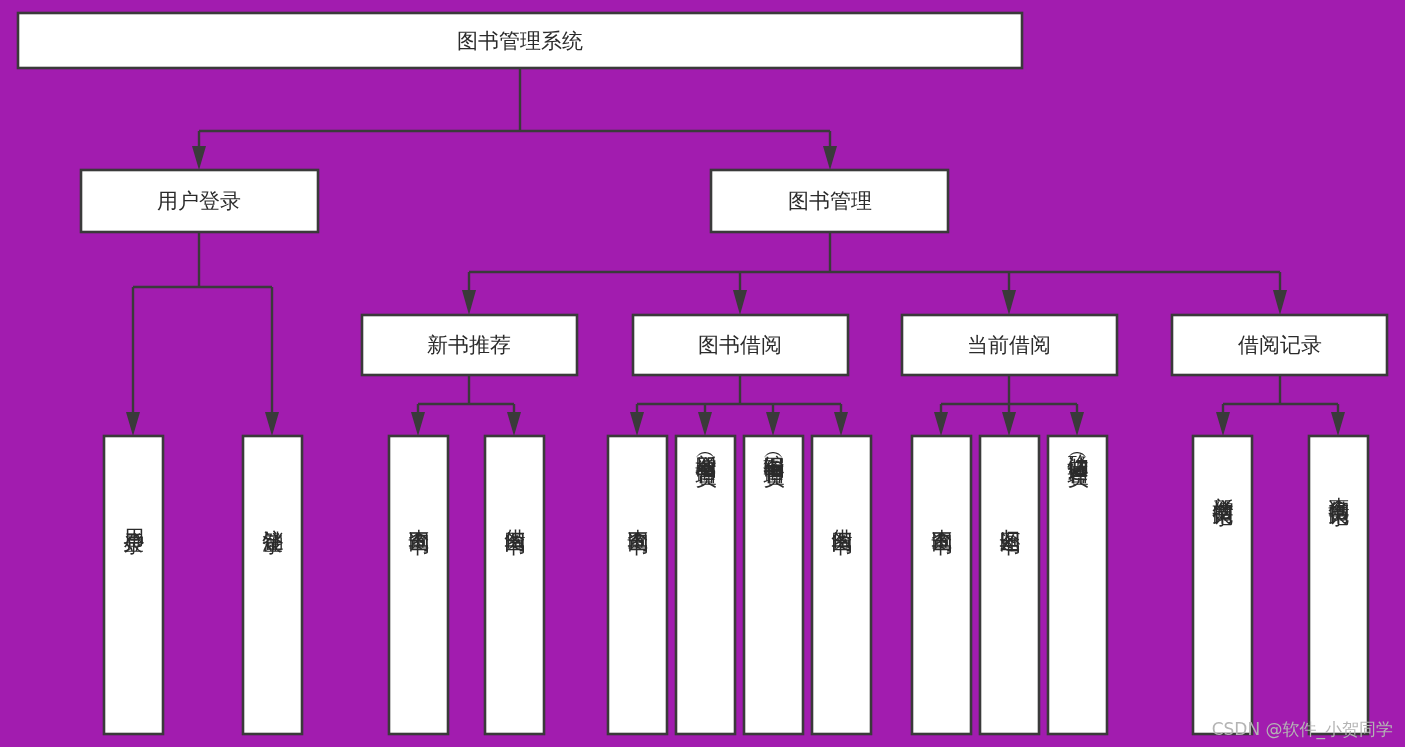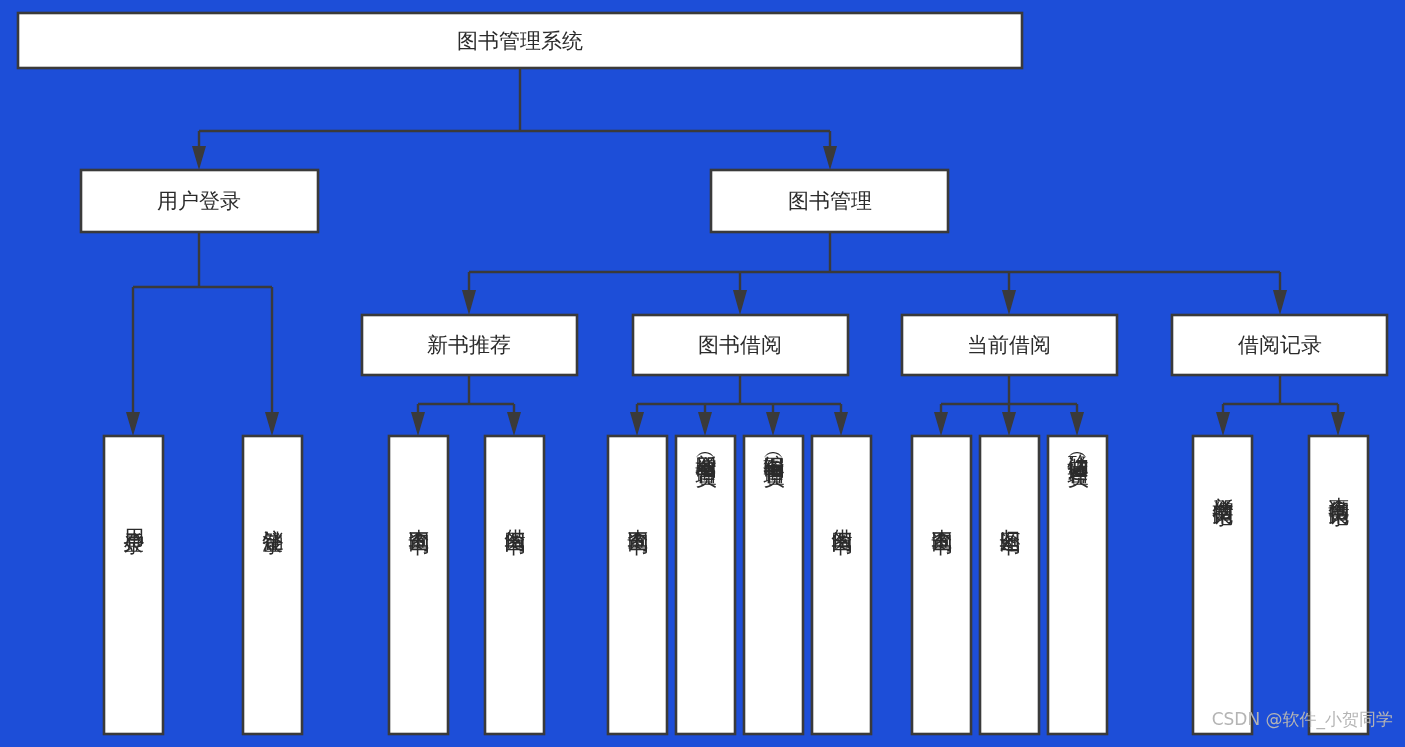--- a/index.html
+++ b/index.html
@@ -10,21 +10,21 @@
   body {
     width: 1405px;
     height: 747px;
     font-family: "DejaVu Sans", "Liberation Sans", sans-serif;
     overflow: hidden;
   }
   #diagram-root {
     position: relative;
     width: 1405px;
     height: 747px;
-    background: #1d4ed8;
+    background: #a21caf;
   }
   svg#flowchart {
     position: absolute;
     left: 0;
     top: 0;
     width: 1405px;
     height: 747px;
     display: block;
   }
   .node-box {
@@ -54,21 +54,21 @@
     fill: #2b2b2b;
     font-size: 21px;
     text-anchor: middle;
     writing-mode: vertical-rl;
     glyph-orientation-vertical: 0;
     letter-spacing: 2px;
   }
   .watermark {
     position: absolute;
     right: 12px;
-    bottom: 16px;
+    bottom: 6px;
     font-family: "DejaVu Sans", "Liberation Sans", sans-serif;
     font-size: 17px;
     color: #b4b4b4;
     white-space: nowrap;
     user-select: none;
   }
 </style>
 </head>
 <body>
 

